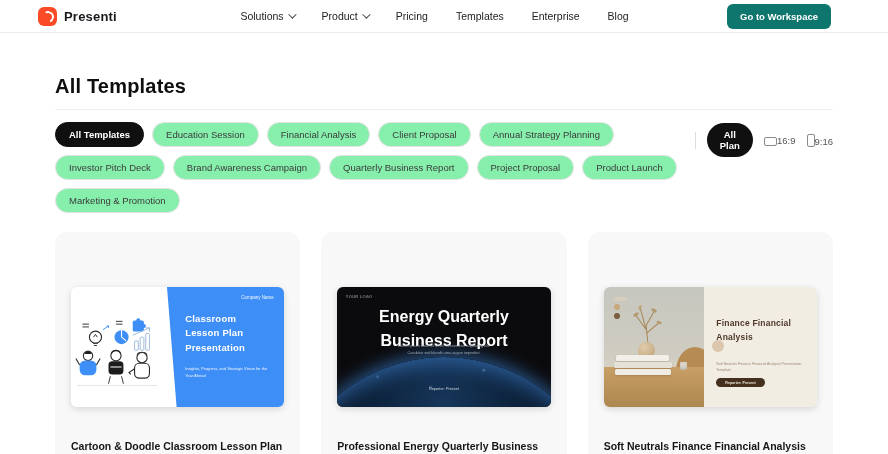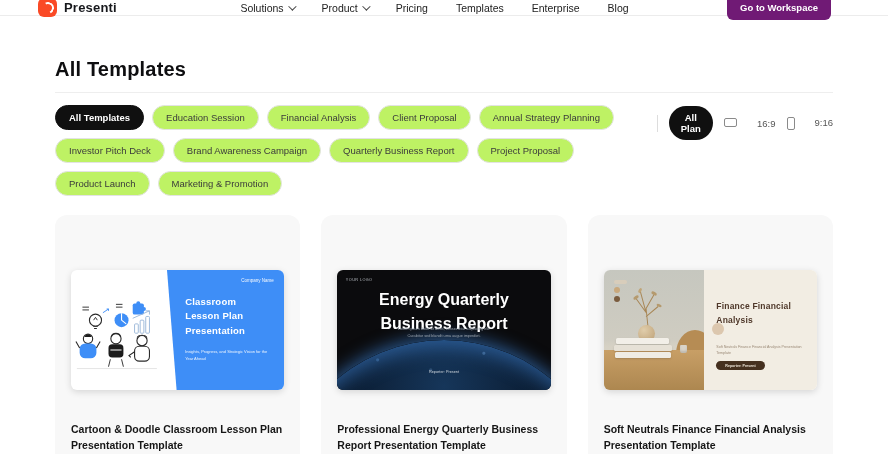--- a/index.html
+++ b/index.html
@@ -1,51 +1,51 @@
 <!DOCTYPE html>
 <html><head>
 <meta charset="utf-8">
 <style>
   * { margin:0; padding:0; box-sizing:border-box; }
   html,body { width:888px; height:454px; overflow:hidden; background:#fff;
               font-family:"Liberation Sans", sans-serif; color:#141414; }
 
   
-  .header { height:16px; display:flex; align-items:center;
+  .header { height:33px; display:flex; align-items:center;
             padding:0 57px 0 38px; border-bottom:1px solid #ececec; background:#fff; }
   .brand-wrap { flex:1; display:flex; align-items:center; gap:7px; }
   .logo { width:19px; height:19px; border-radius:6px; background:#FA4A26; position:relative; }
   .logo::after { content:""; position:absolute; left:4px; top:4px; width:8px; height:8px;
                  border:2.5px solid #fff; border-left-color:transparent; border-bottom-color:transparent;
                  border-radius:50%; transform:rotate(18deg); }
   .brand-name { font-size:13px; font-weight:700; letter-spacing:.2px; color:#17181c; }
   .nav { display:flex; align-items:center; gap:28px; }
   .nav a { font-size:10.5px; color:#222; text-decoration:none; display:flex; align-items:center; gap:4px; }
   .chev { width:6px; height:6px; border-right:1.2px solid #444; border-bottom:1.2px solid #444;
           transform:rotate(45deg) translateY(-2px); display:inline-block; }
   .cta-wrap { flex:1; display:flex; justify-content:flex-end; }
-  .cta { background:#701a75; color:#fff; font-size:9.5px; font-weight:700;
+  .cta { background:#0f766e; color:#fff; font-size:9.5px; font-weight:700;
          padding:7px 13px; border:none; border-radius:6px; cursor:pointer; font-family:inherit;margin-left:40px; }
 
   
   .content { padding:0 55px; }
   .page-title { margin-top:42px; font-size:20px; font-weight:800; color:#0e0e10; letter-spacing:.2px; }
   .title-rule { border-bottom:1px solid #eee; margin-top:11px; }
 
   .filter-bar { margin-top:12px; display:flex; justify-content:space-between; align-items:flex-start; }
   .pills { display:flex; flex-wrap:wrap; gap:8px 8px; max-width:640px; }
-  .pill { font-family:inherit; font-size:9.5px; color:#3b3b3b; background:#bef264;
+  .pill { font-family:inherit; font-size:9.5px; color:#3b3b3b; background:#86efac;
           border:1px solid #e3e3e3; border-radius:999px; padding:6px 13px; cursor:pointer; white-space:nowrap; }
   .pill.active { background:#101010; border-color:#101010; color:#fff; font-weight:700; }
 
   .size-controls { display:flex; align-items:center; gap:11px; padding-top:1px; }
   .vdivider { width:1px; height:17px; background:#ddd; }
   .size-pill { font-family:inherit; font-size:9.5px; font-weight:700; color:#fff; background:#101010;
                border:none; border-radius:999px; padding:6px 12px; cursor:pointer; }
-  .ratio { display:flex; align-items:flex-start; gap:20px; background:none; border:none; cursor:pointer;
+  .ratio { display:flex; align-items:flex-end; gap:0; background:none; border:none; cursor:pointer;
            font-family:inherit; font-size:9.5px; color:#555; }
   .ratio-ico-land { width:13px; height:9px; border:1px solid #8a8a8a; border-radius:2px; }
   .ratio-ico-port { width:8px; height:13px; border:1px solid #8a8a8a; border-radius:2px; }
 
   
   .grid { margin-top:19px; display:grid; grid-template-columns:repeat(3,1fr); gap:21px; }
   .card { background:#f8f8f8; border-radius:12px; height:256px; padding:0 16px; cursor:pointer; }
   .slide { margin-top:55px; width:100%; aspect-ratio:16/9; border-radius:6px; overflow:hidden;
            position:relative; background:#fff; box-shadow:0 2px 7px rgba(0,0,0,.14); }
   .card-title { margin-top:32px; font-size:10.5px; font-weight:700; line-height:1.5; color:#161616; }

